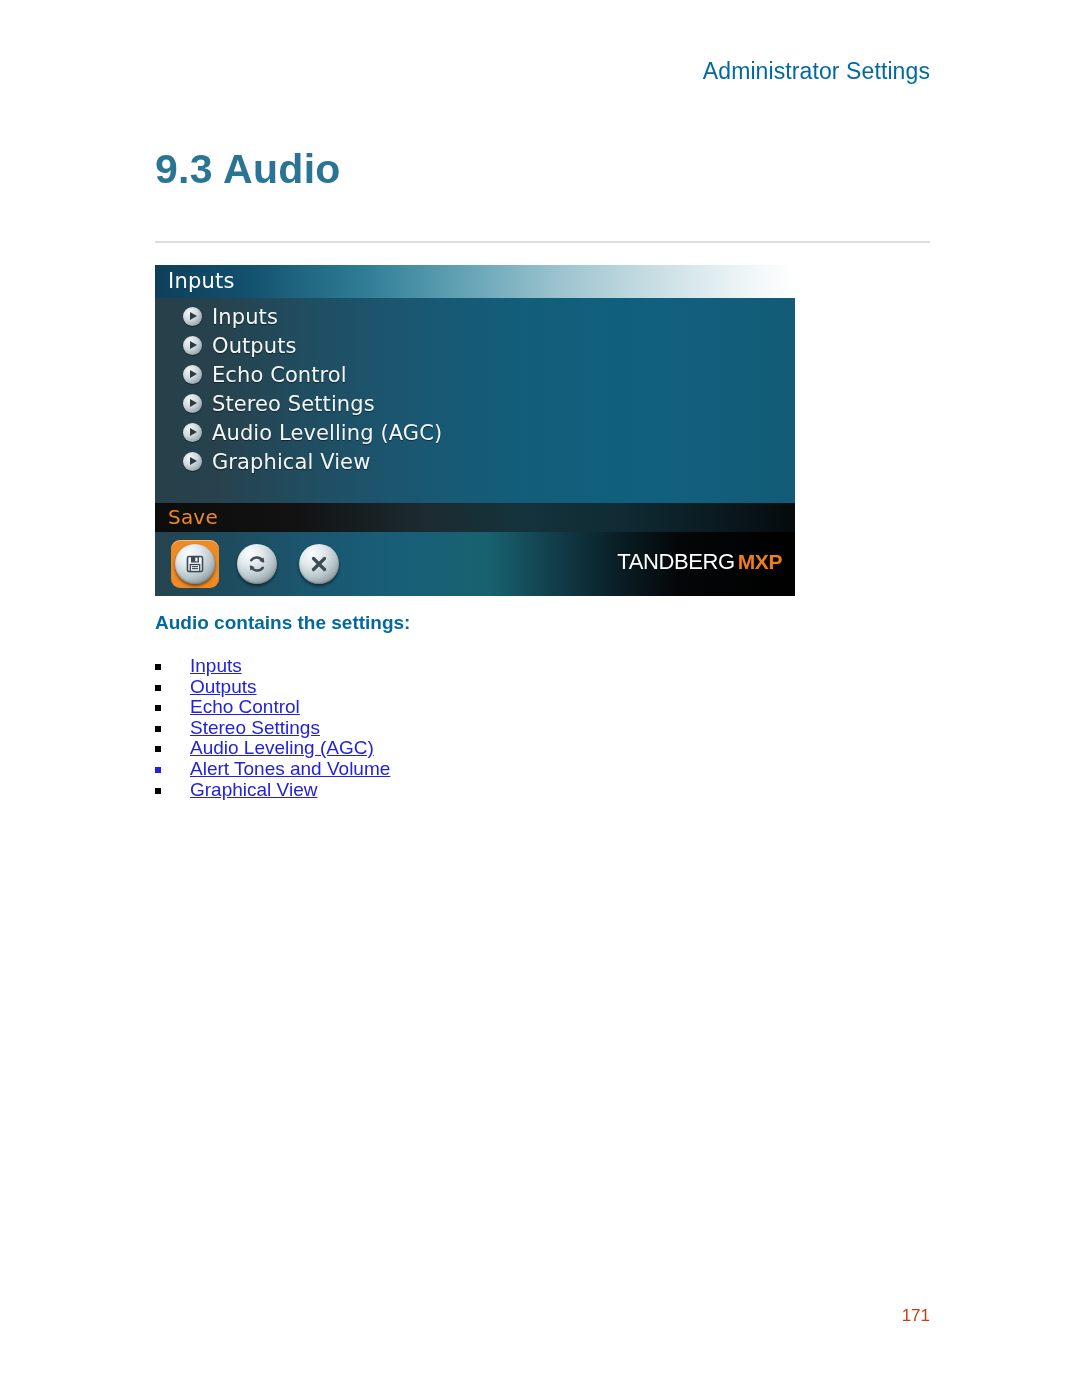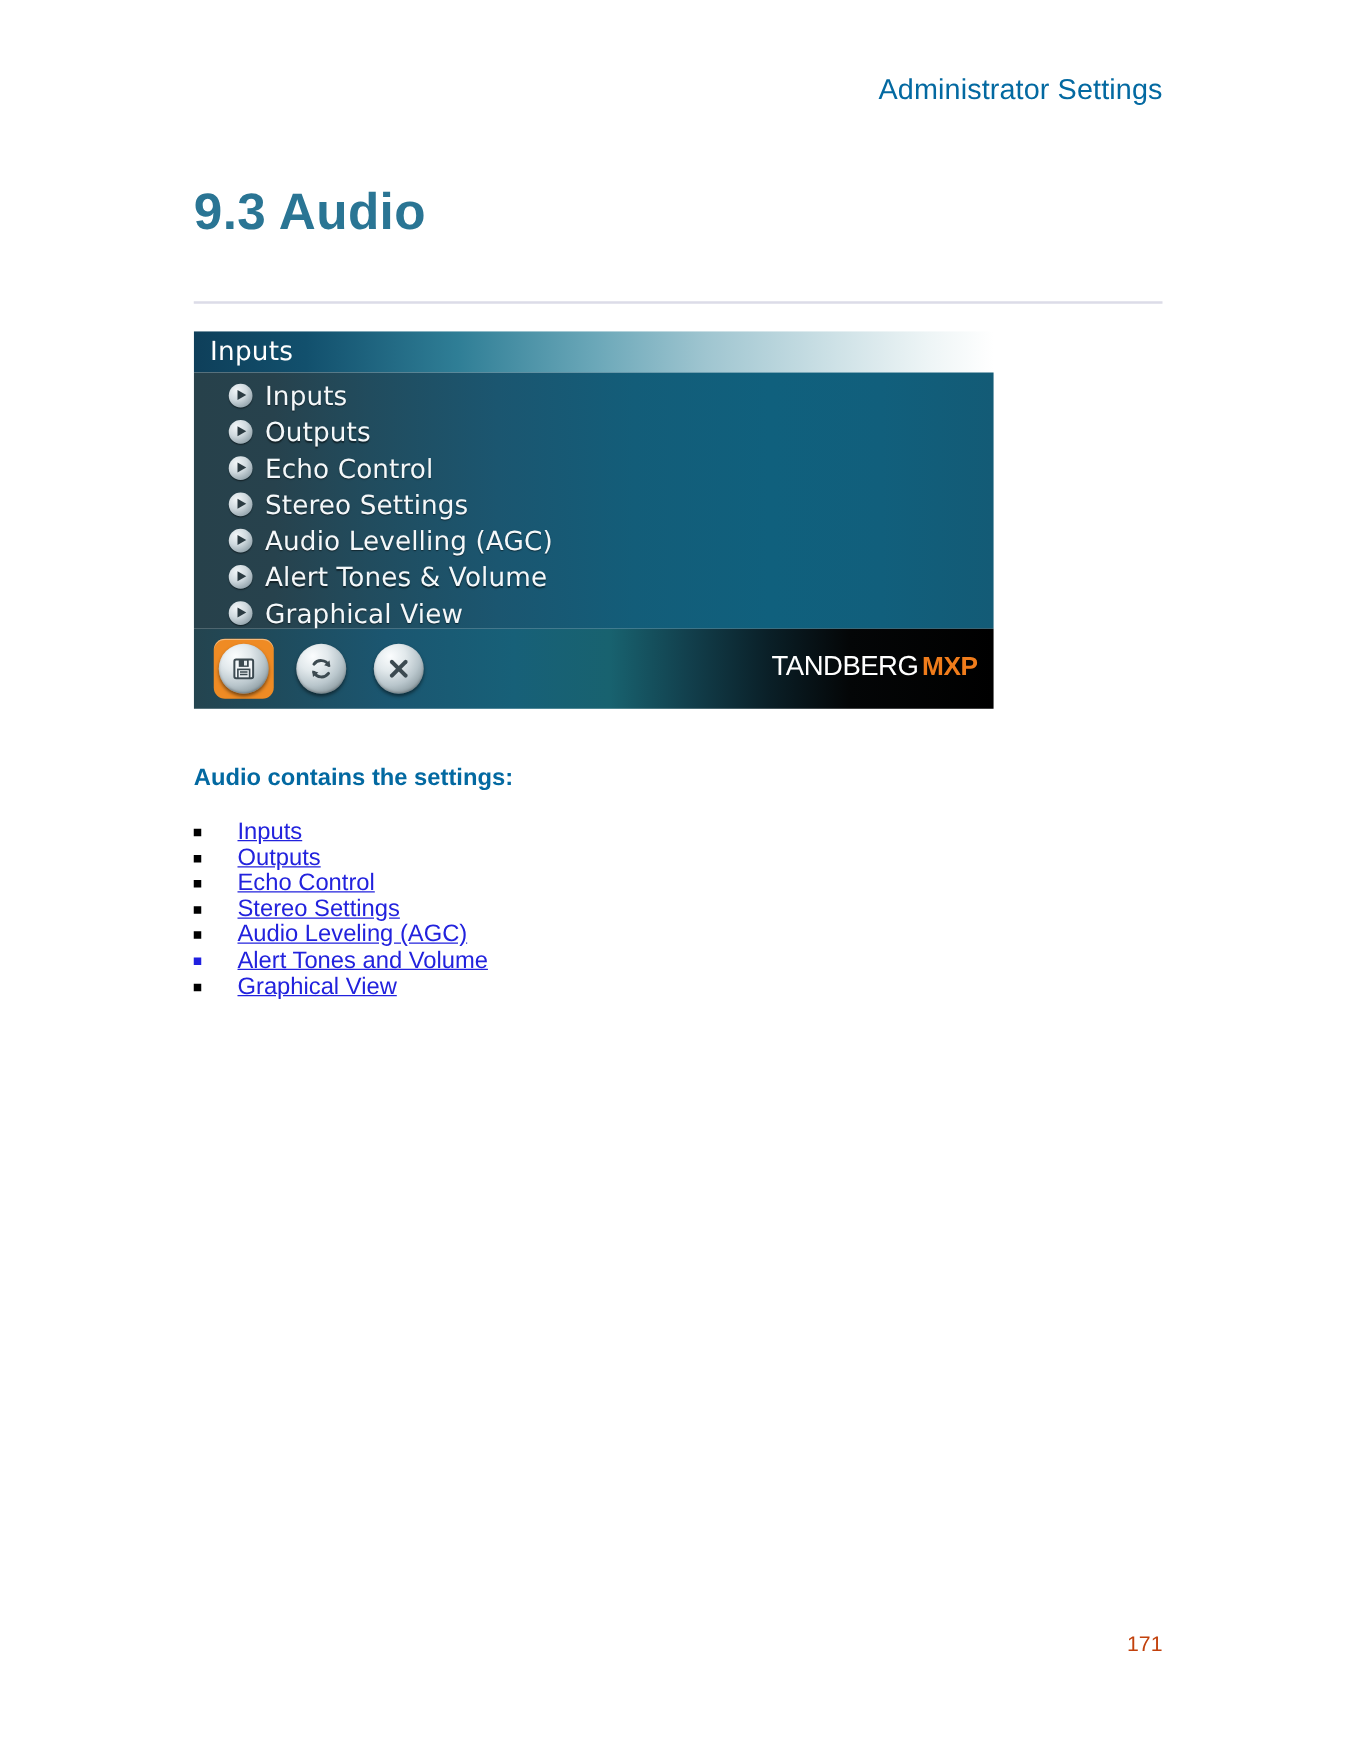--- a/index.html
+++ b/index.html
@@ -291,33 +291,32 @@
       <li class="menu-item">
         <span class="arrow-icon"></span>
         <span class="menu-label">Stereo Settings</span>
       </li>
 
       <li class="menu-item">
         <span class="arrow-icon"></span>
         <span class="menu-label">Audio Levelling (AGC)</span>
       </li>
 
-      <li class="menu-item">
-        <span class="arrow-icon"></span>
-        <span class="menu-label">Alert Tones &amp; Volume</span>
-      </li>
 
       <li class="menu-item">
         <span class="arrow-icon"></span>
         <span class="menu-label">Graphical View</span>
       </li>
 
     </ul>
   </div>
 
+  <div class="panel-savebar">
+    <span class="savebar-label">Save</span>
+  </div>
 
   <div class="panel-iconbar">
 
     <div class="icon-slot sel" id="icon-save-slot">
       <span class="icon-disc">
         <svg width="22" height="22" viewBox="0 0 22 22">
           <rect x="3.5" y="3.5" width="15" height="15" rx="1.4" fill="#f3f7f9" stroke="#3c4a51" stroke-width="1.6"></rect>
           <rect x="7" y="3.5" width="8" height="6" fill="#3c4a51"></rect>
           <rect x="11.2" y="4.6" width="2.4" height="3.8" fill="#e8eef1"></rect>
           <rect x="6.3" y="11.5" width="9.4" height="7" fill="#e8eef1" stroke="#3c4a51" stroke-width="1.3"></rect>

